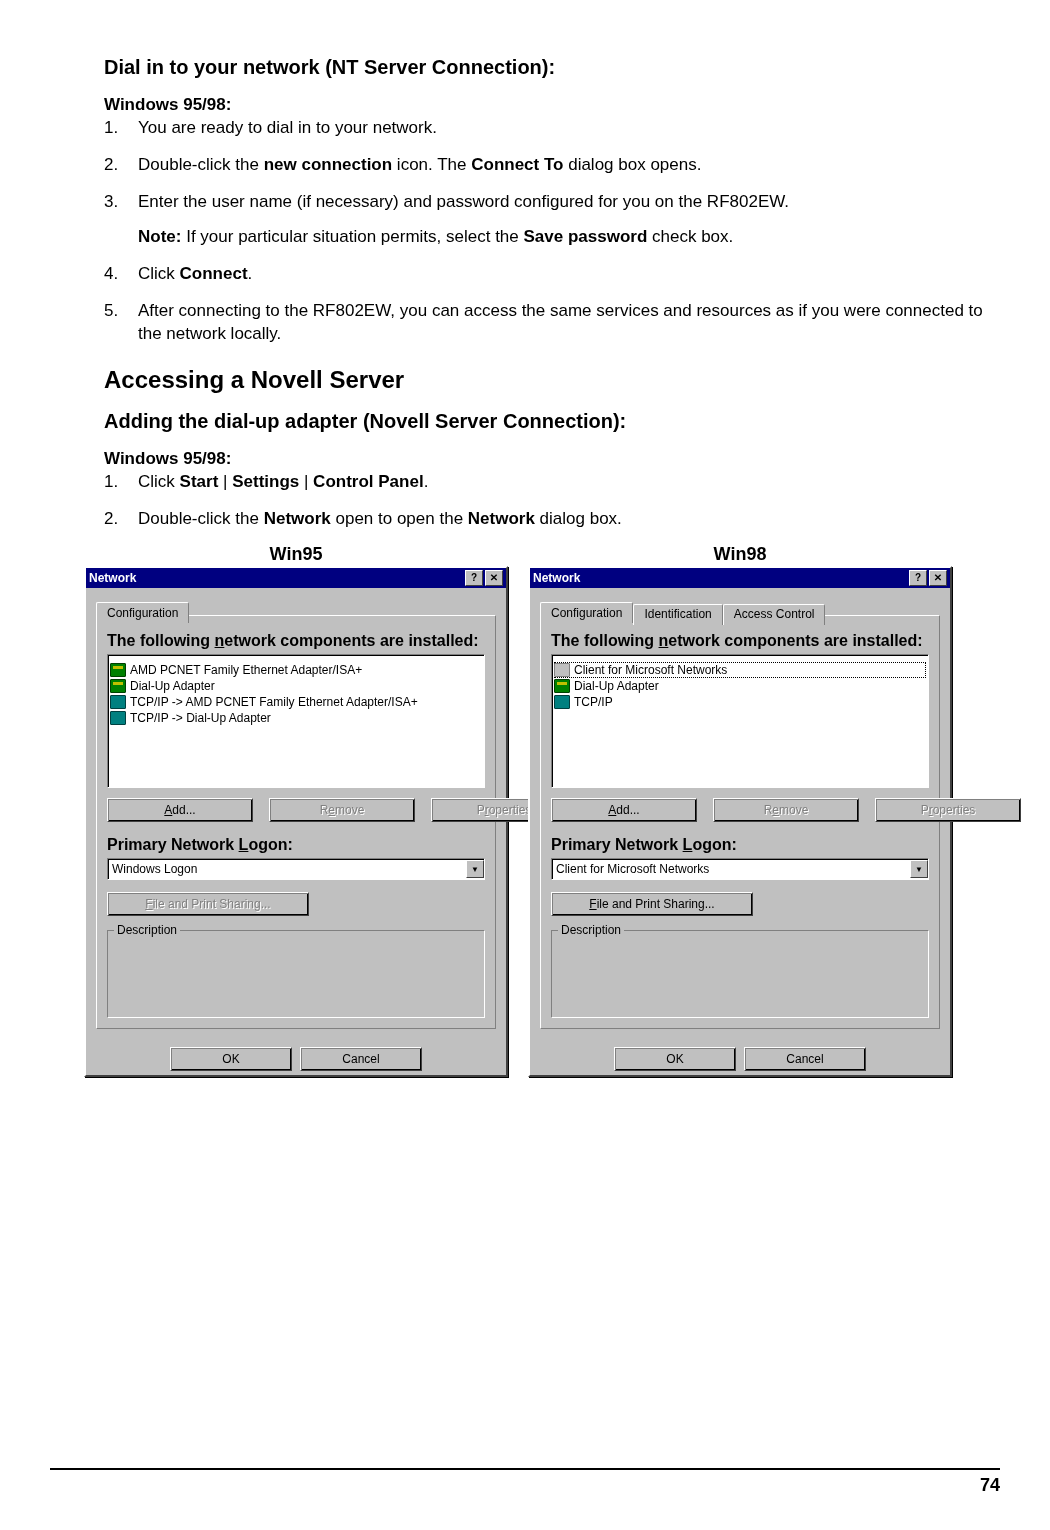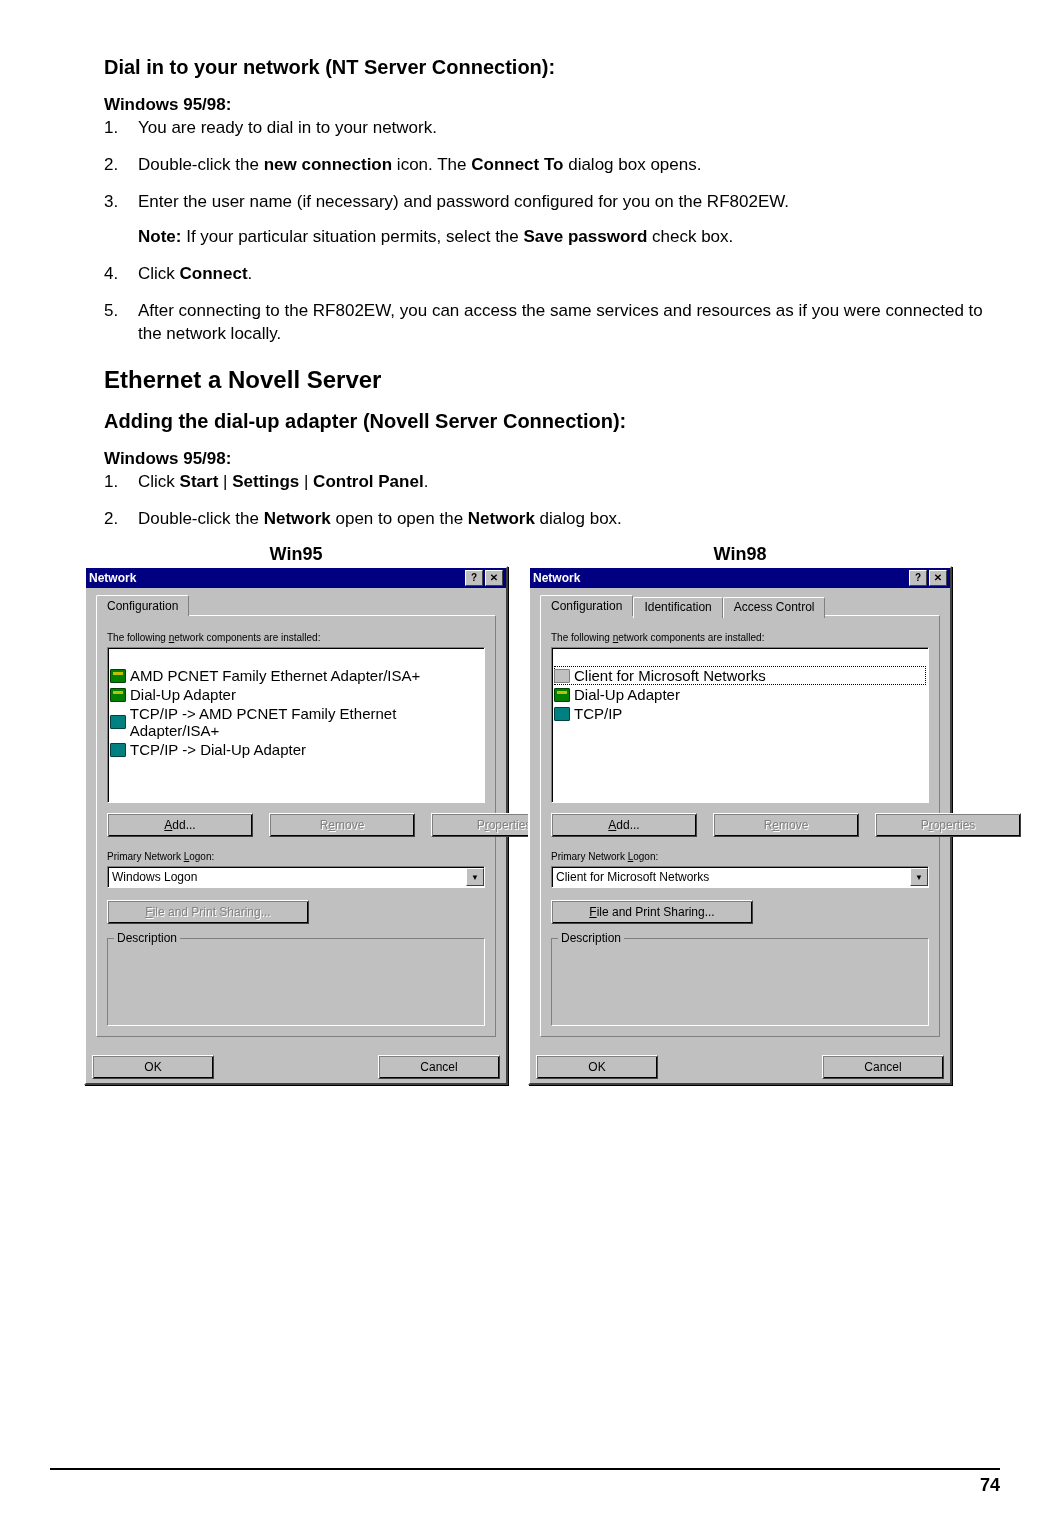--- a/index.html
+++ b/index.html
@@ -124,21 +124,21 @@
     align-items: center;
     justify-content: center;
     line-height: 1;
   }
   .dialog-body {
     padding: 6px 10px 10px 10px;
   }
   .tab-row {
     display: flex;
     position: relative;
-    top: 1px;
+    top: 8px;
     text-align: center;
   }
   .tab {
     background: #c0c0c0;
     border: 1px solid #fff;
     border-right-color: #808080;
     border-bottom: none;
     padding: 3px 10px;
     font-size: 12px;
     border-top-left-radius: 2px;
@@ -152,34 +152,35 @@
     padding-bottom: 2px;
   }
   .tab-panel {
     border: 1px solid #fff;
     border-right-color: #808080;
     border-bottom-color: #808080;
     padding: 10px;
     background: #c0c0c0;
   }
   .panel-label {
-    font-size: 10px;
+    font-size: 16px;
     margin-bottom: 4px;
     margin-top: 6px;
+    font-weight: bold;
   }
   .listbox {
     background: #fff;
     border: 1px solid #808080;
     border-right-color: #fff;
     border-bottom-color: #fff;
     box-shadow: inset 1px 1px 0 #000;
     height: 118px;
     overflow: hidden;
-    font-size: 15px;
-    padding: 18px 2px;
+    font-size: 12px;
+    padding: 7px 2px;
   }
   .listitem {
     display: flex;
     align-items: center;
     gap: 4px;
     padding: 1px 0;
   }
   .net-icon {
     width: 14px;
     height: 12px;
@@ -265,21 +266,21 @@
     position: absolute;
     top: -8px;
     left: 6px;
     background: #c0c0c0;
     padding: 0 3px;
     font-size: 12px;
     text-align: center;
   }
   .dlg-btn-row {
     display: flex;
-    justify-content: space-between;
+    justify-content: center;
     gap: 8px;
     padding: 8px 6px 4px 6px;
   }
   .footer-line {
     position: absolute;
     left: 50px;
     right: 50px;
     bottom: 60px;
     border-top: 2px solid #000;
   }
@@ -310,21 +311,21 @@
         <span>Enter the user name (if necessary) and password configured for you on the RF802EW.</span>
         <div style="height:12px;"></div>
         <b>Note:</b><span> If your particular situation permits, select the </span><b>Save password</b><span> check box.</span>
       </li>
       <li>
         <span>Click </span><b>Connect</b><span>.</span>
       </li>
       <li>After connecting to the RF802EW, you can access the same services and resources as if you were connected to the network locally.</li>
     </ol>
 
-    <h3 class="section-title-big">Ethernet a Novell Server</h3>
+    <h3 class="section-title-big">Accessing a Novell Server</h3>
 
     <h3 class="section-title">Adding the dial-up adapter (Novell Server Connection):</h3>
 
     <div class="os-label">Windows 95/98:</div>
 
     <ol class="steps">
       <li>
         <span>Click </span><b>Start</b><span> | </span><b>Settings</b><span> | </span><b>Control Panel</b><span>.</span>
       </li>
       <li>

